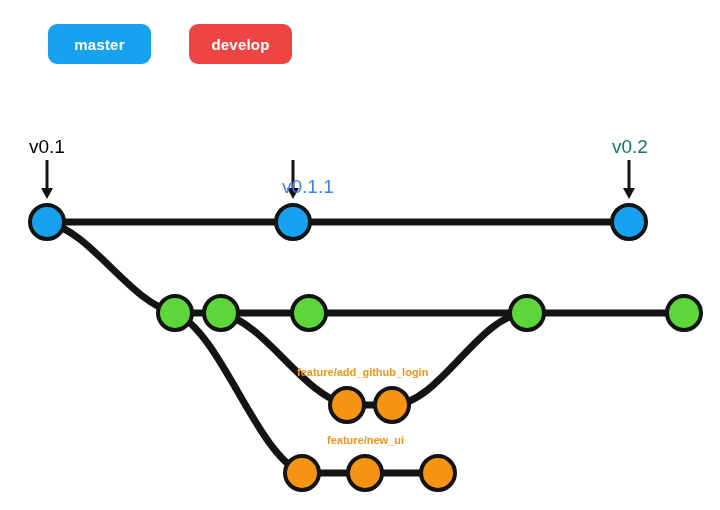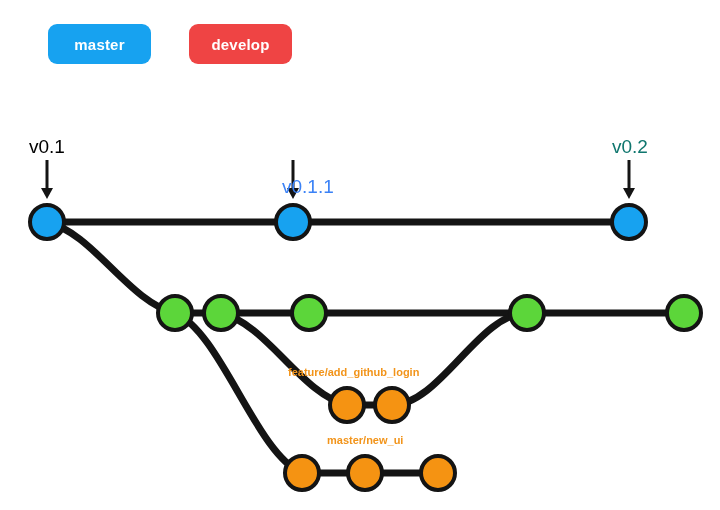--- a/index.html
+++ b/index.html
@@ -140,17 +140,17 @@
         <span>develop</span>
       </div>
     </div>
 
   <div id="tags-layer">
       <div class="tag-label" style="left: 29px; top: 136px; color: rgb(0, 0, 0);">v0.1</div>
       <div class="tag-label" style="left: 282px; top: 136px; color: #3b82f6; margin-top: 40px;">v0.1.1</div>
       <div class="tag-label" style="left: 612px; top: 136px; color: #0f766e;">v0.2</div>
     </div>
   <div id="branch-labels-layer">
-      <div class="branch-label" style="left: 288px; top: 366px; color: rgb(242, 148, 26);">feature/add_github_login</div>
-      <div class="branch-label" style="left: 327px; top: 434px; color: rgb(242, 148, 26);">master/new_ui</div>
+      <div class="branch-label" style="left: 297px; top: 366px; color: rgb(242, 148, 26);">feature/add_github_login</div>
+      <div class="branch-label" style="left: 327px; top: 434px; color: rgb(242, 148, 26);">feature/new_ui</div>
     </div>
 
 </div>
 
 </body></html>

